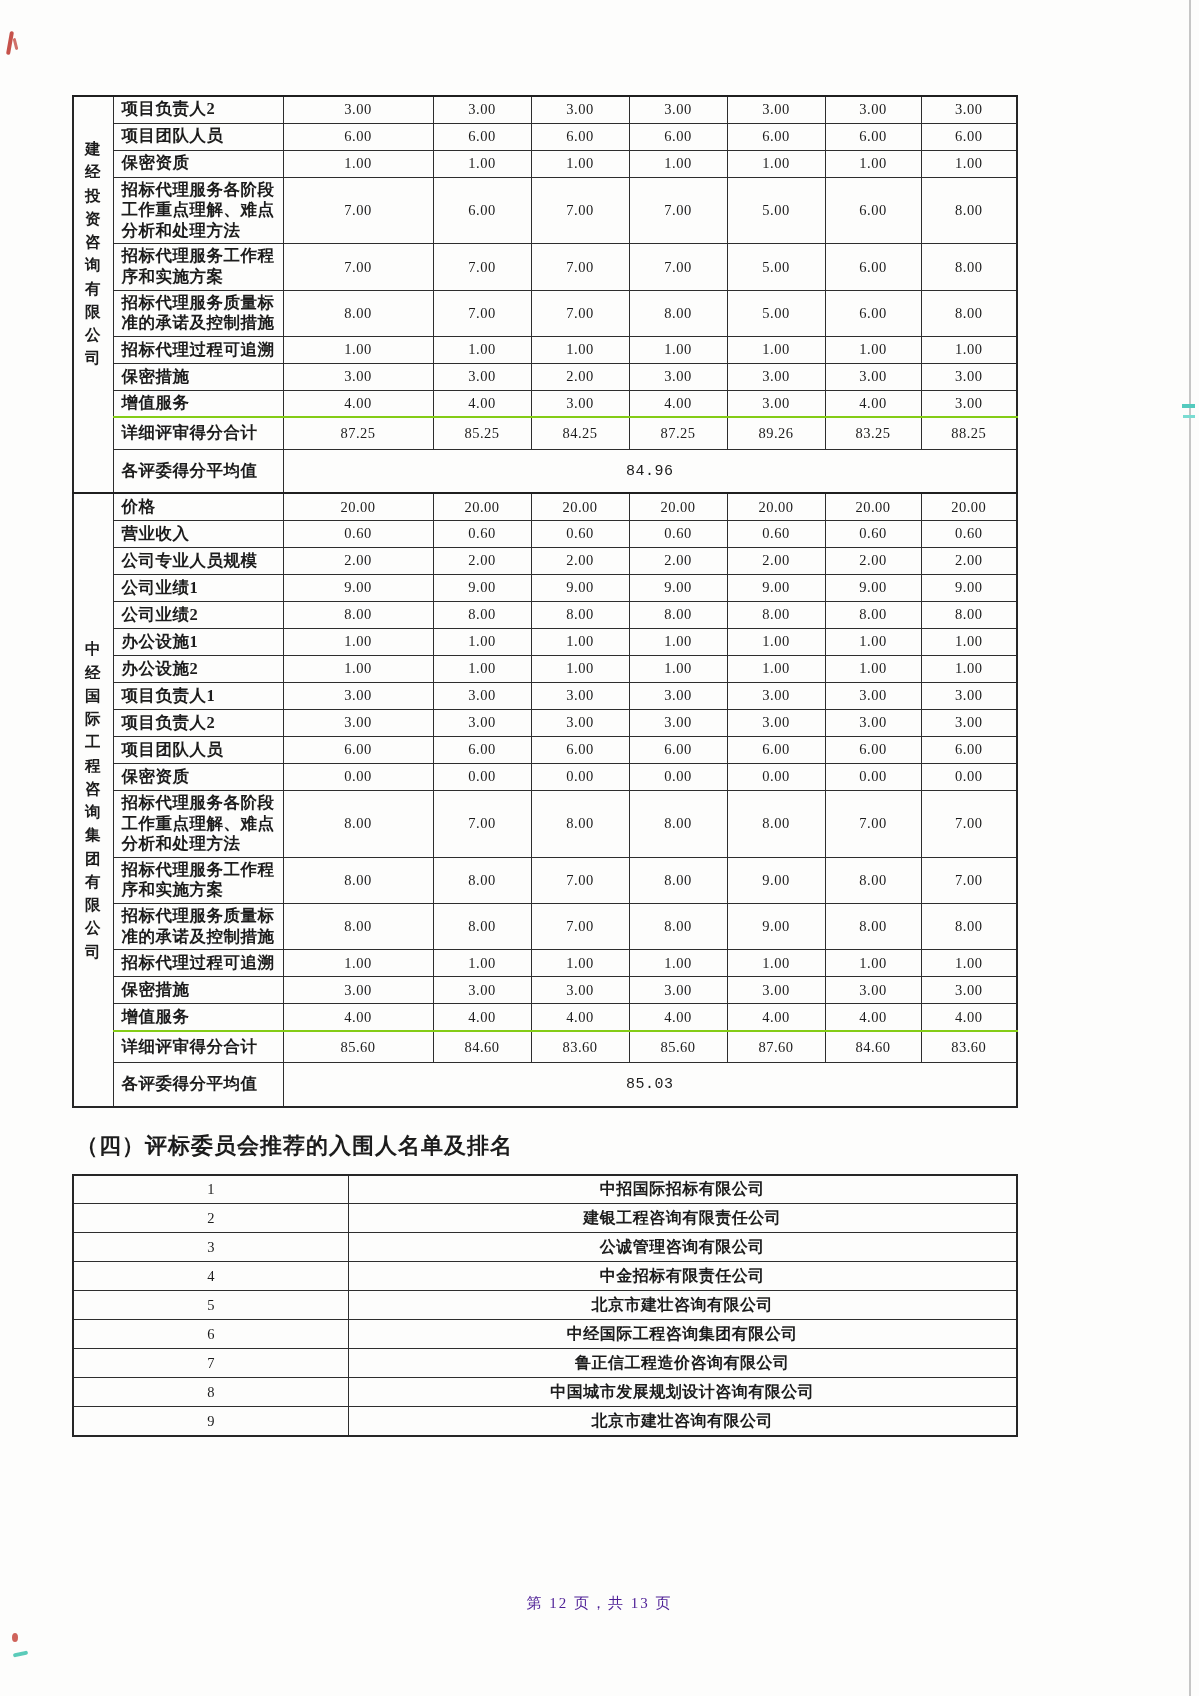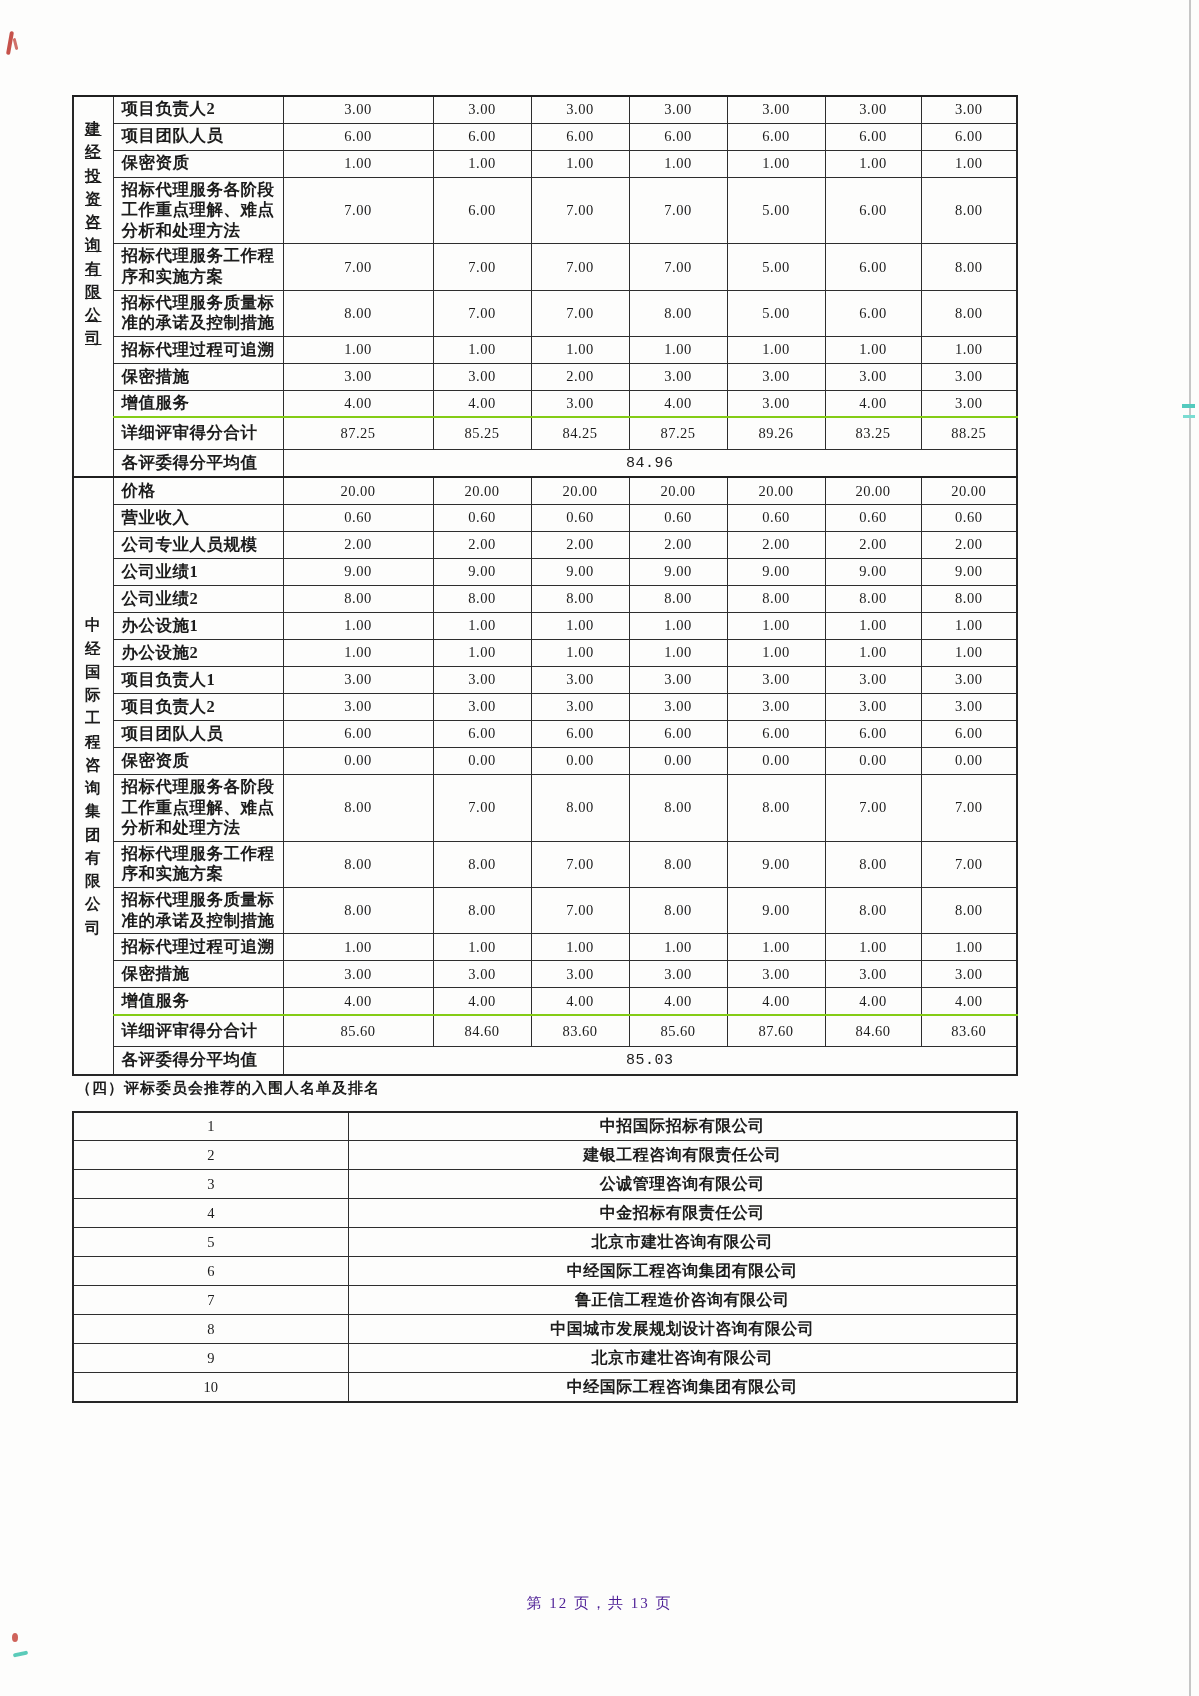--- a/index.html
+++ b/index.html
@@ -11,41 +11,41 @@
   .content { position:absolute; left:72px; top:95px; width:944px; }
 
   table { border-collapse:collapse; table-layout:fixed; width:944px; }
   .score-table { border:2px solid #262626; }
   .score-table td { border:1px solid #2e2e2e; overflow:hidden; }
   .score-table tr { height:27px; }
   .score-table tr.r2 { height:46px;margin-top:15px; }
   .score-table tr.r3 { height:62px; }
   .score-table tr.total-row { height:32px; }
   .score-table tr.total-row td { border-top:2px solid #84cc16; }
-  .score-table tr.avg-row { height:28px; }
+  .score-table tr.avg-row { height:44px; }
   .score-table tr.section-start td { border-top:2.5px solid #1f1f1f; }
 
   td.company {
     font-size:15.5px; font-weight:700; text-align:center;
     padding:4px 3px; line-height:1.5; word-break:break-all;
     letter-spacing:1px;
   }
-  td.company.c-top { vertical-align:top; padding-top:20px;text-decoration:underline; }
+  td.company.c-top { vertical-align:top; padding-top:40px; }
   td.company.c-mid { vertical-align:middle; }
 
   td.label {
     font-size:16.5px; font-weight:700; padding:2px 5px 2px 8px;
     line-height:1.25; letter-spacing:0.5px;
   }
   td.val { text-align:center; font-size:14.5px; letter-spacing:0.5px; }
   td.val.total { font-size:14.5px; }
   td.val.avg { font-size:15px;font-family:Liberation Mono, monospace; }
 
   .section-heading {
-    margin:3px 0 13px 4px; font-size:15px; font-weight:700;
+    margin:23px 0 13px 4px; font-size:22px; font-weight:700;
     letter-spacing:1px;
   }
 
   .rank-table { border:2px solid #262626; }
   .rank-table td { border:1.6px solid #2e2e2e; overflow:hidden; }
   .rank-table tr { height:29px; }
   td.rank-num { width:275px; text-align:center; font-size:14.5px; }
   td.rank-company { text-align:center; font-size:16px; font-weight:600; letter-spacing:0.5px; }
 
   .footer {
@@ -424,22 +424,18 @@
             <td class="rank-company">鲁正信工程造价咨询有限公司</td>
           </tr>
           <tr>
             <td class="rank-num">8</td>
             <td class="rank-company">中国城市发展规划设计咨询有限公司</td>
           </tr>
           <tr>
             <td class="rank-num">9</td>
             <td class="rank-company">北京市建壮咨询有限公司</td>
           </tr>
-          <tr>
-            <td class="rank-num">10</td>
-            <td class="rank-company">中经国际工程咨询集团有限公司</td>
-          </tr>
         </tbody>
     </table>
   </div>
 
   <div class="footer">第 12 页，共 13 页</div>
 </div>
 
 </body></html>

